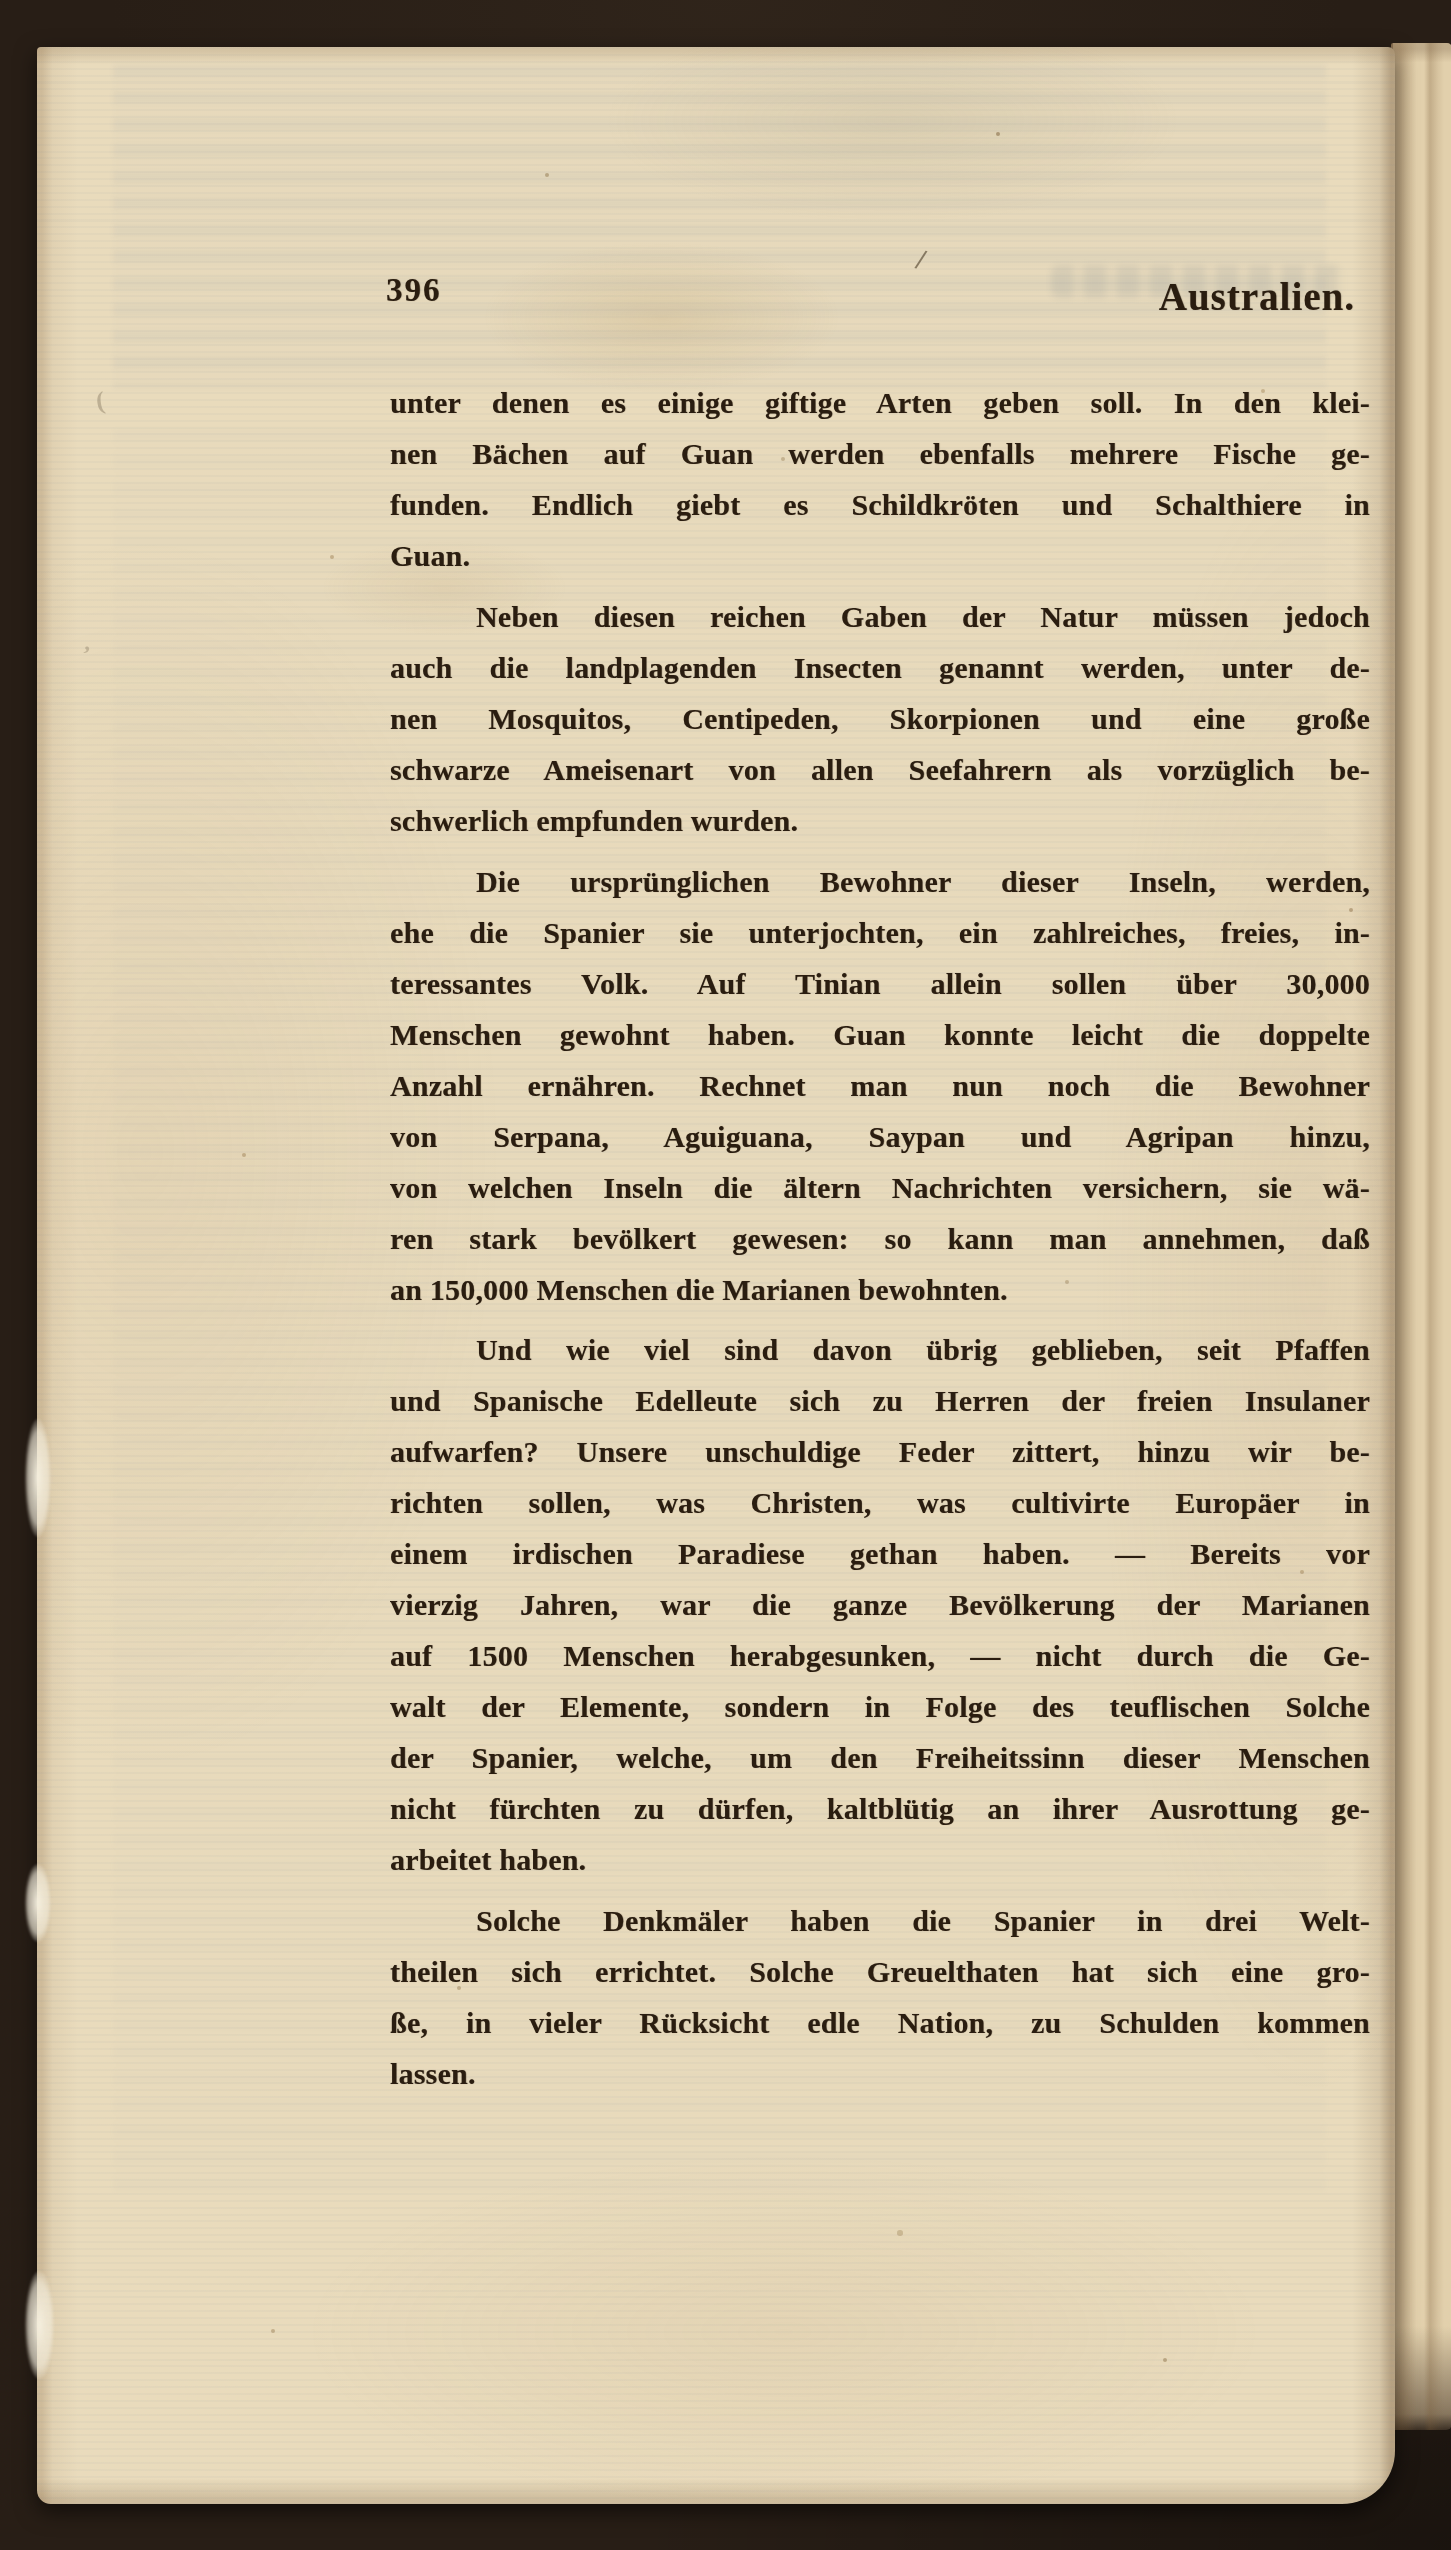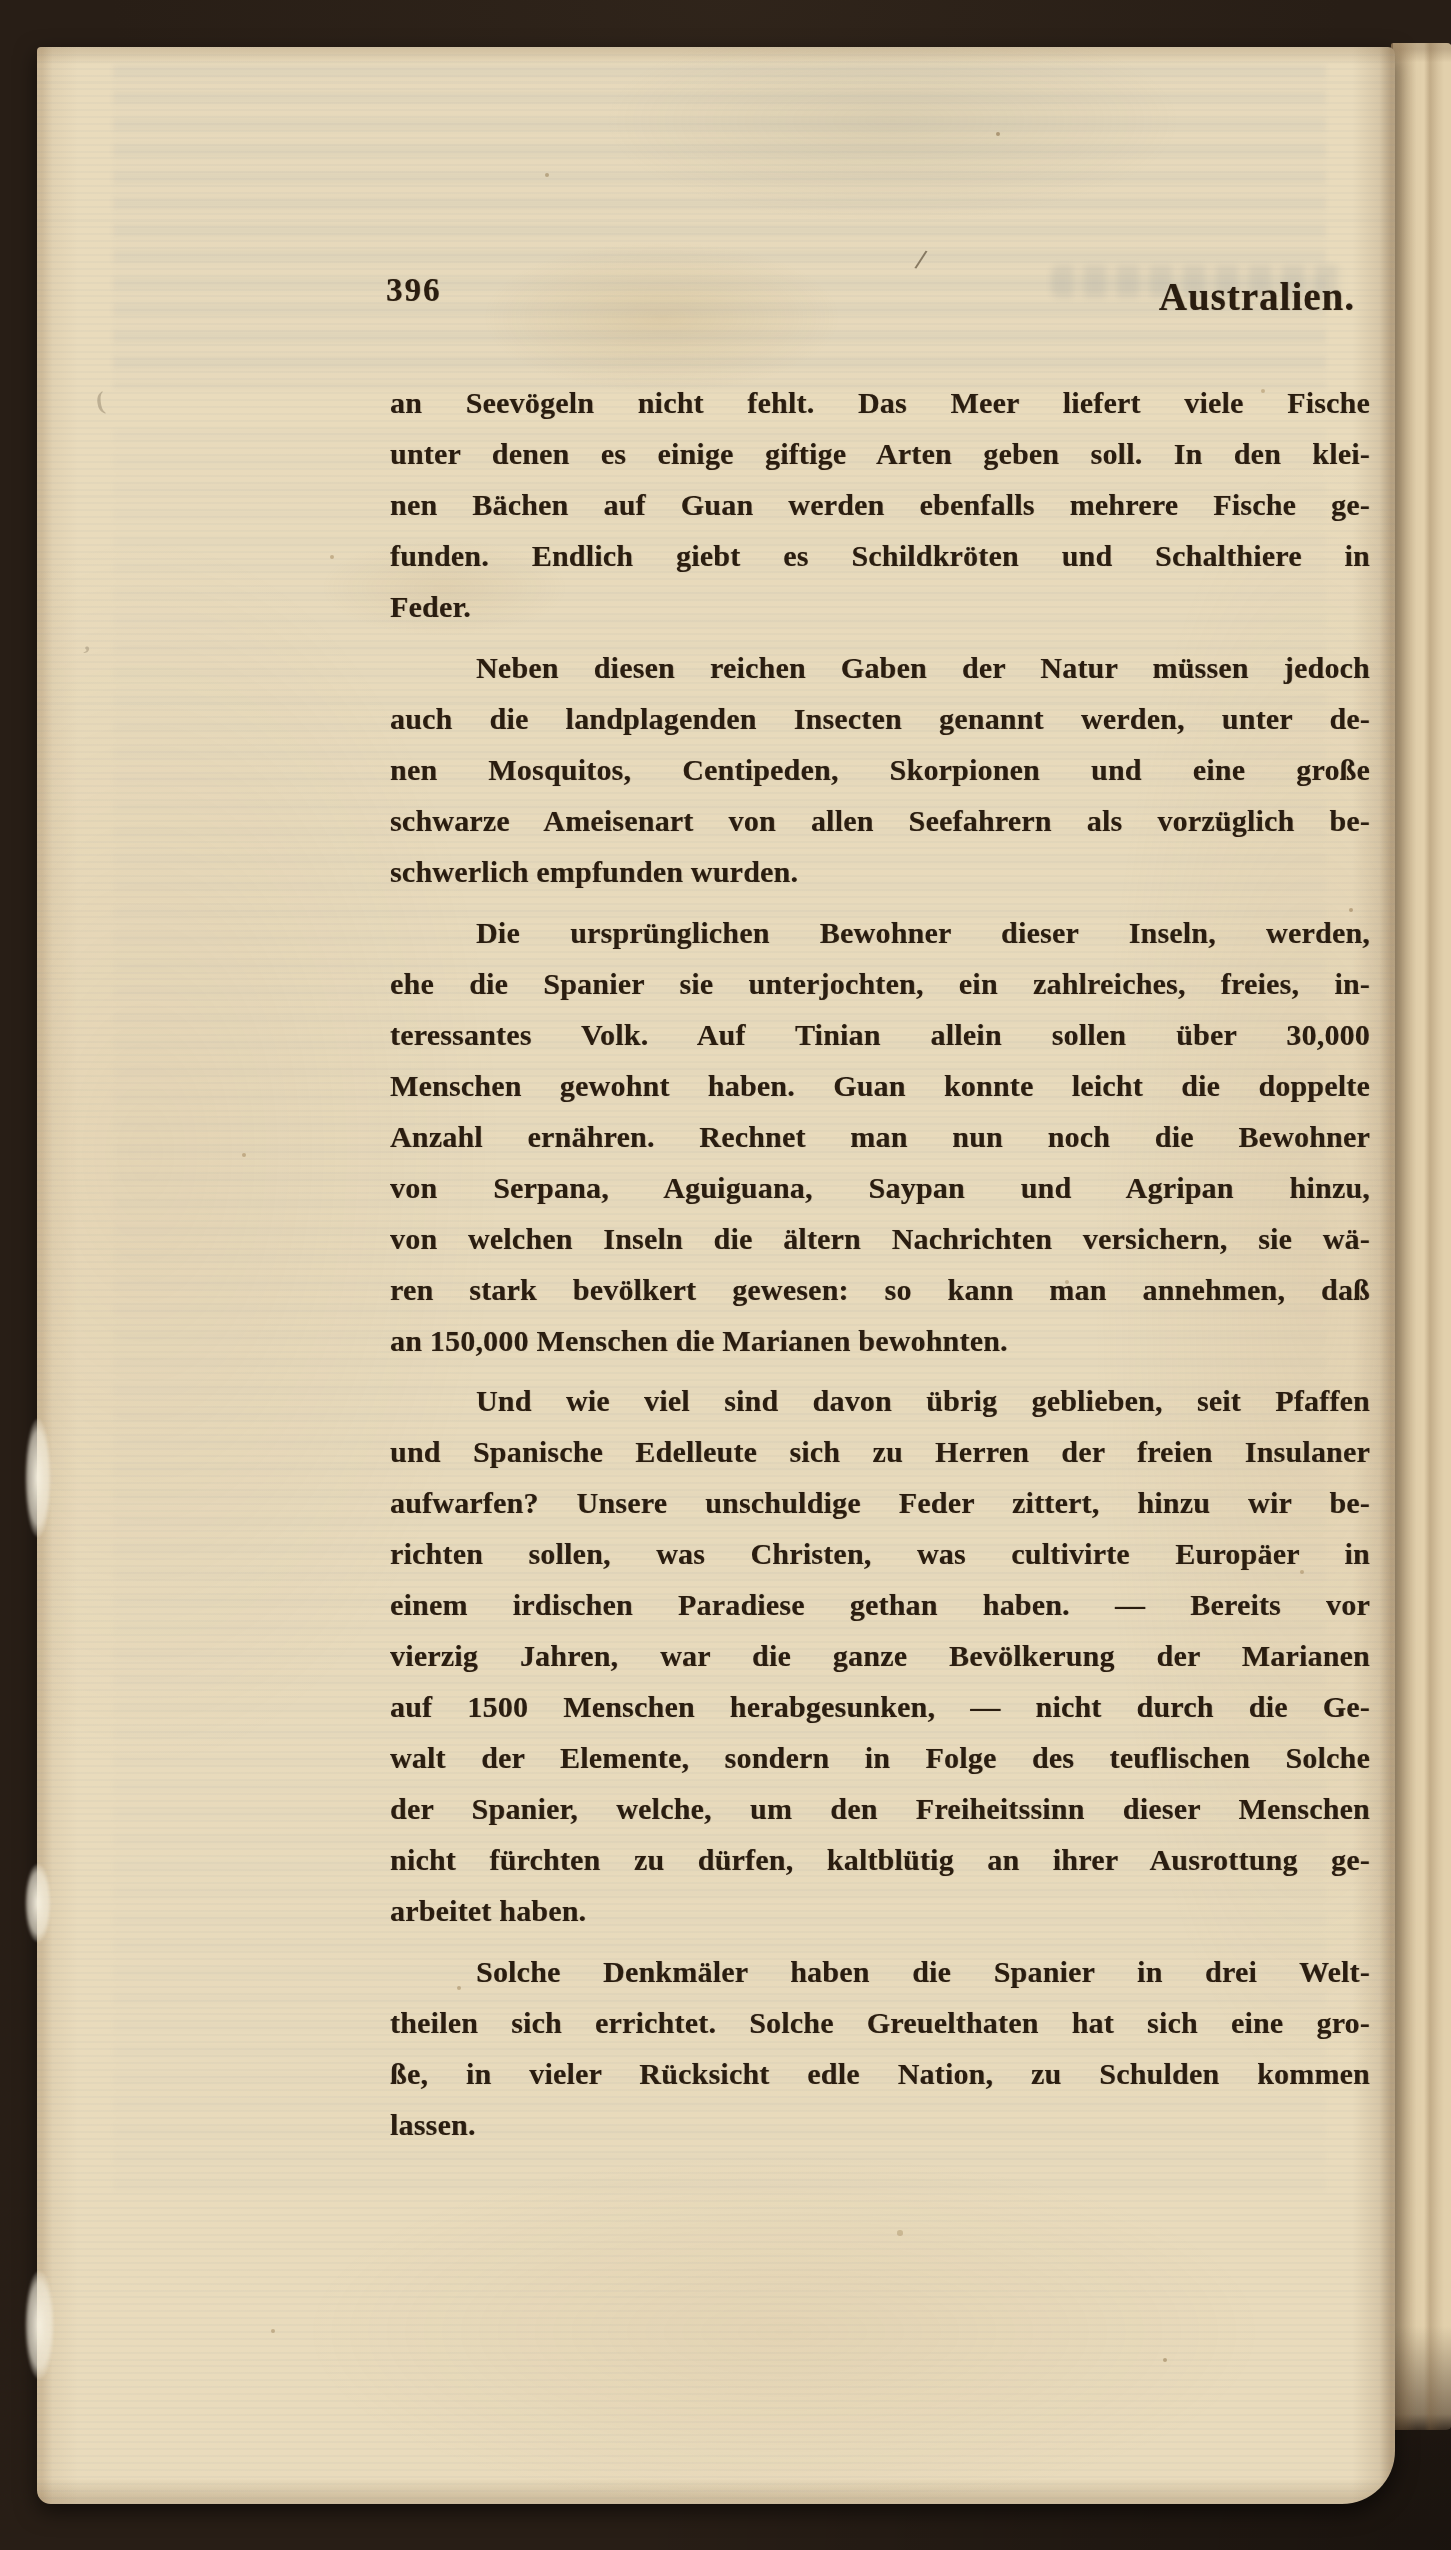--- a/index.html
+++ b/index.html
@@ -156,25 +156,24 @@
   <div class="deckle d1"></div>
   <div class="deckle d2"></div>
   <div class="deckle d3"></div>
   <div class="flecks"></div>
 
   <div class="page-number">396</div>
   <div class="running-title">Australien.</div>
 
   <div class="text-block">
       <div class="paragraph">
-        <div class="line">an Seevögeln nicht fehlt.  Das Meer liefert viele Fische</div>
         <div class="line">unter denen es einige giftige Arten geben soll.  In den klei-</div>
         <div class="line">nen Bächen auf Guan werden ebenfalls mehrere Fische ge-</div>
         <div class="line">funden.  Endlich giebt es Schildkröten und Schalthiere in</div>
-        <div class="line last">Feder.</div>
+        <div class="line last">Guan.</div>
       </div>
       <div class="paragraph">
         <div class="line indent">Neben diesen reichen Gaben der Natur müssen jedoch</div>
         <div class="line">auch die landplagenden Insecten genannt werden, unter de-</div>
         <div class="line">nen Mosquitos, Centipeden, Skorpionen und eine große</div>
         <div class="line">schwarze Ameisenart von allen Seefahrern als vorzüglich be-</div>
         <div class="line last">schwerlich empfunden wurden.</div>
       </div>
       <div class="paragraph">
         <div class="line indent">Die ursprünglichen Bewohner dieser Inseln, werden,</div>

